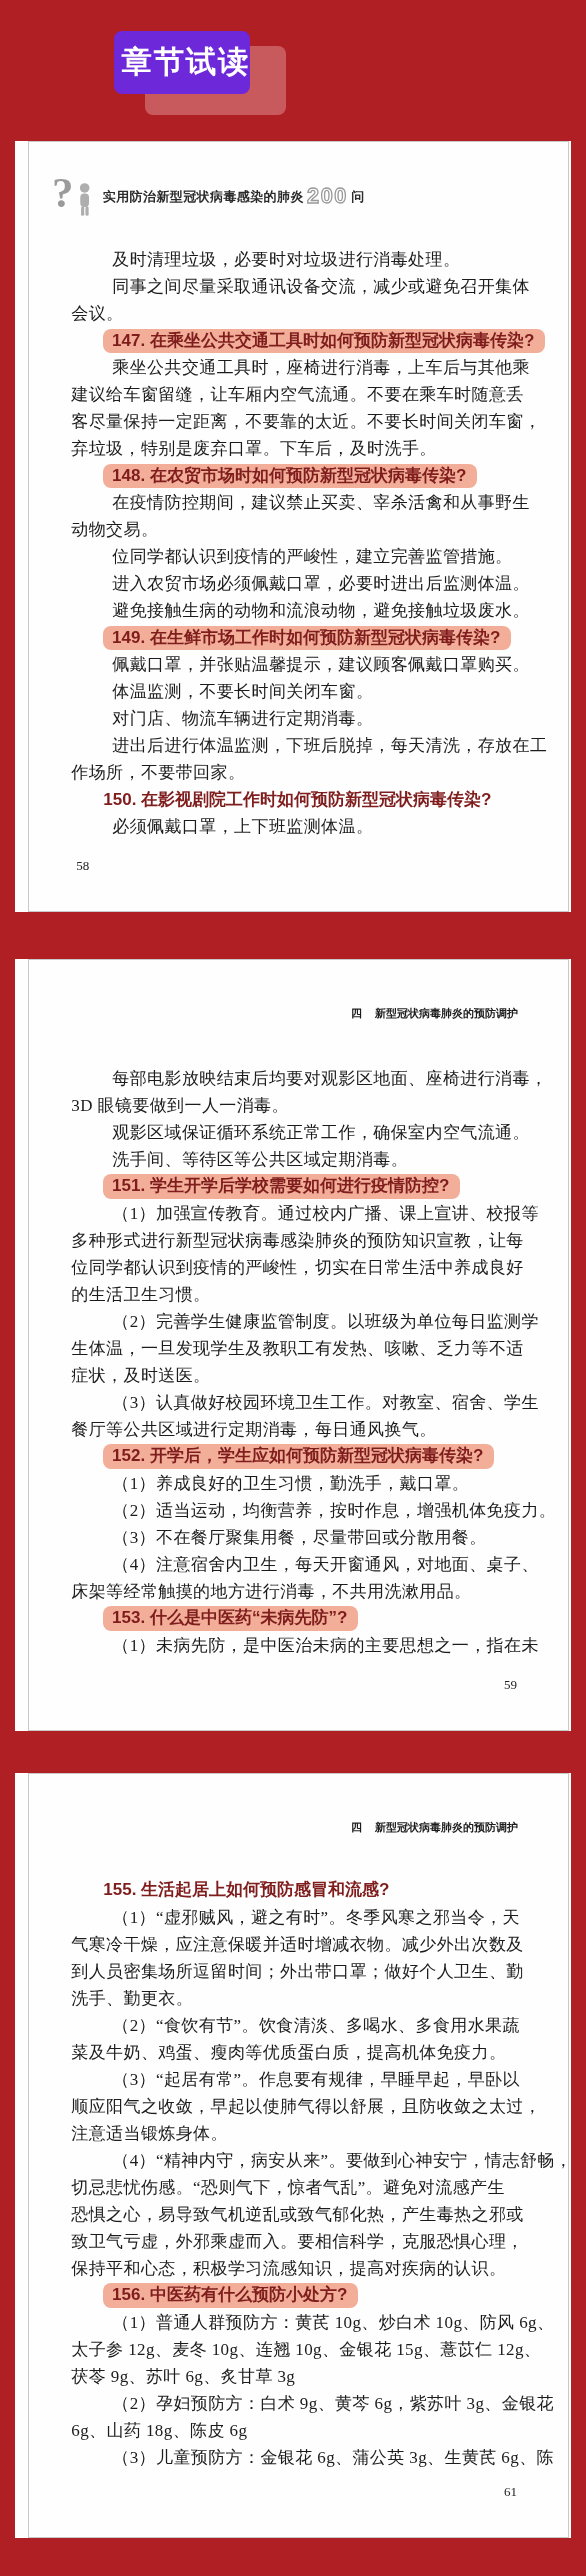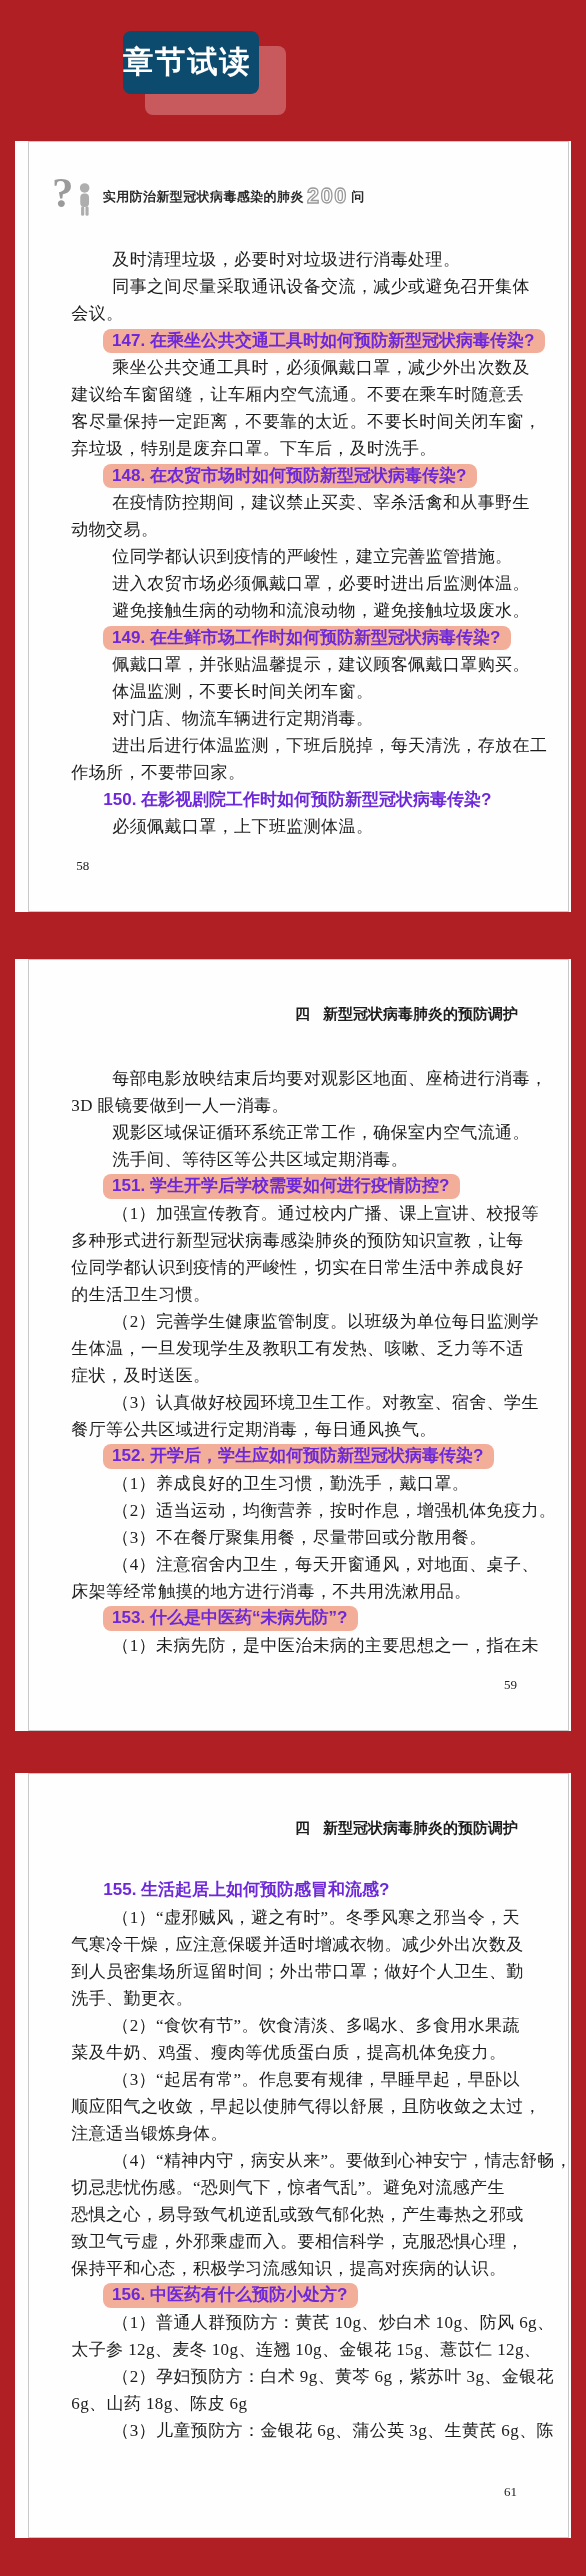--- a/index.html
+++ b/index.html
@@ -8,23 +8,23 @@
     background:#B01F24;
     font-family:"Liberation Serif","DejaVu Serif",serif;
   }
   
   .banner{position:relative;height:127px;background:#B01F24;}
   .banner-shadow{
     position:absolute;left:145px;top:46px;width:141px;height:69px;
     background:rgba(255,230,228,0.30);border-radius:8px;
   }
   .banner-box{
-    position:absolute;left:123px;top:31px;width:136px;height:63px;
-    background:#0c4a6e;border-radius:8px;
-    display:flex;align-items:center;justify-content:flex-start;
+    position:absolute;left:114px;top:31px;width:136px;height:63px;
+    background:#6d28d9;border-radius:8px;
+    display:flex;align-items:center;justify-content:flex-end;
   }
   .banner-box span{
     font-family:"Liberation Sans","DejaVu Sans",sans-serif;
     font-weight:700;font-size:30.5px;color:#ffffff;letter-spacing:1.6px;
   }
   
   .page{margin-left:15.3px;width:556px;background:#fefefe;}
   .page-inner{
     box-sizing:border-box;position:relative;background:#fefefe;
     margin:13.6px 2.4px 0 13px;height:771px;border:0.8px solid #c9c9c9;overflow:hidden;
@@ -45,37 +45,37 @@
   .bubble-num{
     font-family:"Liberation Sans","DejaVu Sans",sans-serif;
     font-weight:700;font-size:21.7px;color:#ffffff;
     -webkit-text-stroke:1.3px #9a9a9a;letter-spacing:1.6px;
     margin:0 3.2px;vertical-align:-2.4px;
   }
   .chap-header{
     margin-top:47px;height:13px;line-height:13px;
     text-align:right;padding-right:50px;
     font-family:"Liberation Sans","DejaVu Sans",sans-serif;
-    font-weight:700;font-size:15px;color:#1d1d1d;
+    font-weight:700;font-size:11px;color:#1d1d1d;
   }
   .chap-no{margin-right:13px;}
   
   .page-text{margin-left:42px;width:454px;}
   .mt1{margin-top:27px;}
   .mt2{margin-top:45px;}
   .mt3{margin-top:43px;}
   .line{
     height:27px;line-height:27px;font-size:17px;color:#1c1c1c;
     white-space:nowrap;letter-spacing:0.4px;
   }
   .line.ind{text-indent:41px;}
   .line.q,.line.qp{padding-left:32px;}
   .q-band{
     font-family:"Liberation Sans","DejaVu Sans",sans-serif;
-    font-weight:700;font-size:17px;color:#6d28d9;letter-spacing:0;
+    font-weight:700;font-size:17px;color:#7f1d1d;letter-spacing:0;
     background:#F2AE99;border-radius:8px;padding:2.4px 11.2px 3.2px 8.8px;
   }
   .q-band.plain{background:transparent;padding-left:0;}
   .page-num{
     position:absolute;bottom:37px;font-size:13px;color:#222;
     font-family:"Liberation Serif","DejaVu Serif",serif;
   }
   .page-num.left{left:47px;margin-top:46px;}
   .page-num.right{right:51px;}
 </style>
@@ -101,21 +101,21 @@
           <rect x="42" y="45" width="4" height="12" rx="2" fill="#aeaeae"></rect>
         </svg>
       </span>
       <span class="book-title"><span>实用防治新型冠状病毒感染的肺炎</span><span class="bubble-num">200</span><span>问</span></span>
     </div>
     <div class="page-text mt1">
         <div class="line ind">及时清理垃圾，必要时对垃圾进行消毒处理。</div>
         <div class="line ind">同事之间尽量采取通讯设备交流，减少或避免召开集体</div>
         <div class="line con">会议。</div>
         <div class="line q"><span class="q-band">147. 在乘坐公共交通工具时如何预防新型冠状病毒传染?</span></div>
-        <div class="line ind">乘坐公共交通工具时，必须佩戴口罩，减少外出次数及</div>
+        <div class="line ind">乘坐公共交通工具时，座椅进行消毒，上车后与其他乘</div>
         <div class="line con">建议给车窗留缝，让车厢内空气流通。不要在乘车时随意丢</div>
         <div class="line con">客尽量保持一定距离，不要靠的太近。不要长时间关闭车窗，</div>
         <div class="line con">弃垃圾，特别是废弃口罩。下车后，及时洗手。</div>
         <div class="line q"><span class="q-band">148. 在农贸市场时如何预防新型冠状病毒传染?</span></div>
         <div class="line ind">在疫情防控期间，建议禁止买卖、宰杀活禽和从事野生</div>
         <div class="line con">动物交易。</div>
         <div class="line ind">位同学都认识到疫情的严峻性，建立完善监管措施。</div>
         <div class="line ind">进入农贸市场必须佩戴口罩，必要时进出后监测体温。</div>
         <div class="line ind">避免接触生病的动物和流浪动物，避免接触垃圾废水。</div>
         <div class="line q"><span class="q-band">149. 在生鲜市场工作时如何预防新型冠状病毒传染?</span></div>
@@ -185,20 +185,21 @@
         <div class="line con">顺应阳气之收敛，早起以使肺气得以舒展，且防收敛之太过，</div>
         <div class="line con">注意适当锻炼身体。</div>
         <div class="line ind">（4）“精神内守，病安从来”。要做到心神安宁，情志舒畅，</div>
         <div class="line con">切忌悲忧伤感。“恐则气下，惊者气乱”。避免对流感产生</div>
         <div class="line con">恐惧之心，易导致气机逆乱或致气郁化热，产生毒热之邪或</div>
         <div class="line con">致卫气亏虚，外邪乘虚而入。要相信科学，克服恐惧心理，</div>
         <div class="line con">保持平和心态，积极学习流感知识，提高对疾病的认识。</div>
         <div class="line q"><span class="q-band">156. 中医药有什么预防小处方?</span></div>
         <div class="line ind">（1）普通人群预防方：黄芪 10g、炒白术 10g、防风 6g、</div>
         <div class="line con">太子参 12g、麦冬 10g、连翘 10g、金银花 15g、薏苡仁 12g、</div>
+        <div class="line con">茯苓 9g、苏叶 6g、炙甘草 3g</div>
         <div class="line ind">（2）孕妇预防方：白术 9g、黄芩 6g，紫苏叶 3g、金银花</div>
         <div class="line con">6g、山药 18g、陈皮 6g</div>
         <div class="line ind">（3）儿童预防方：金银花 6g、蒲公英 3g、生黄芪 6g、陈</div>
       </div>
     <div class="page-num right">61</div>
   </div>
 </section>
 
 
 </body></html>

